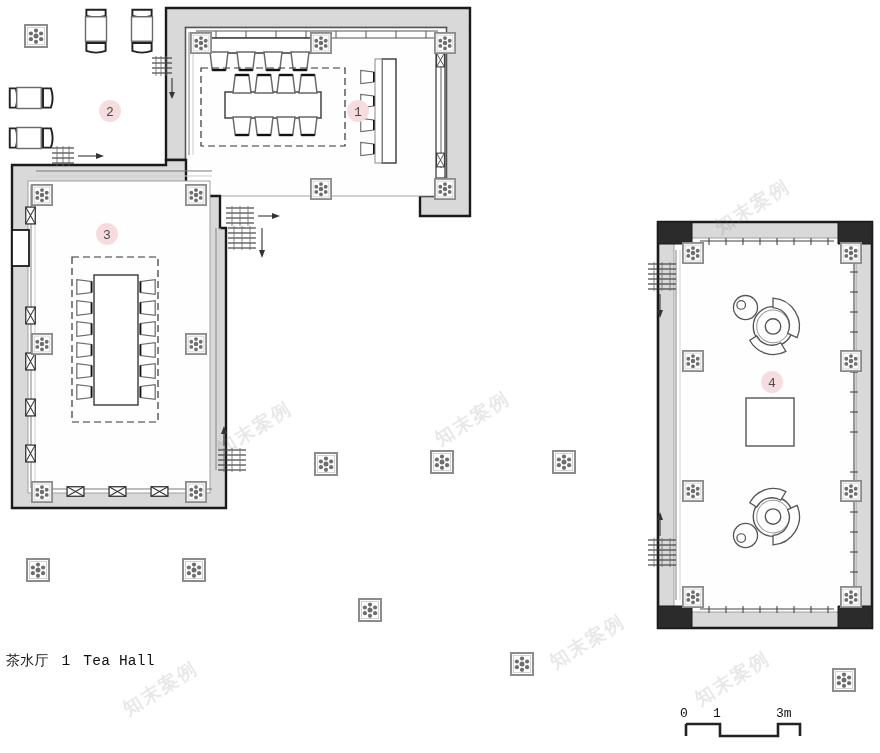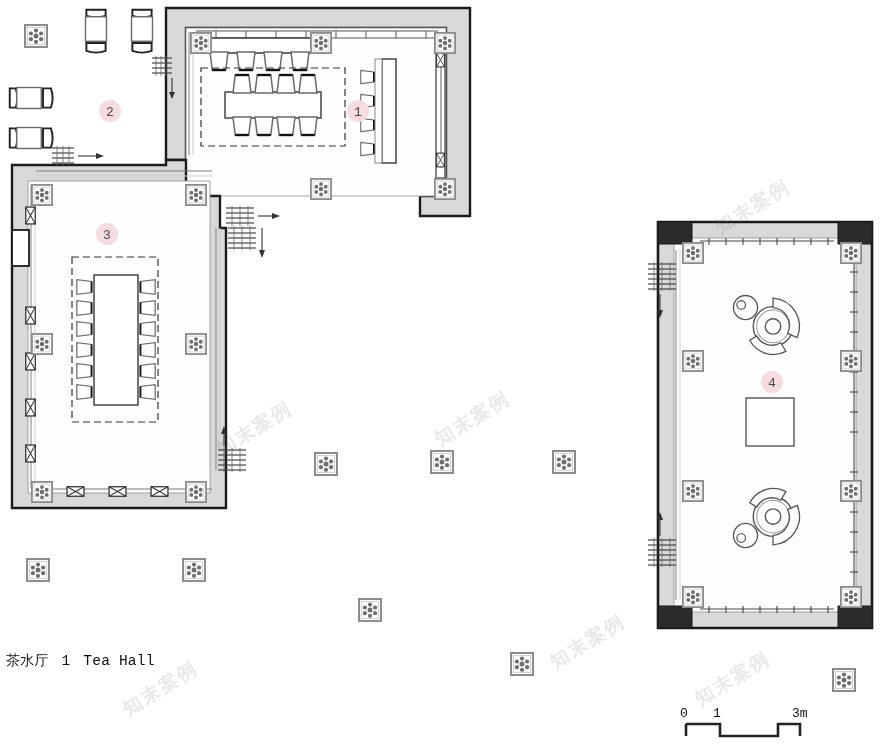--- a/index.html
+++ b/index.html
@@ -21,21 +21,21 @@
   #legend .legend-row{white-space:pre;}
   #legend .cn{font-family:"DejaVu Sans","Liberation Sans",sans-serif;font-size:14px;}
   #legend .num{margin:0 4px;}
 
   
   #scalebar{position:absolute;left:680px;top:706px;width:140px;height:40px;}
   #scalebar .sb-labels{position:relative;height:16px;font-size:13px;color:#111;}
   #scalebar .sb-labels span{position:absolute;top:0;}
   #sb-0{left:0px;}
   #sb-1{left:33px;}
-  #sb-3{left:112px;}
+  #sb-3{left:96px;}
 
   
   .wm{
     position:absolute;color:rgba(120,120,120,0.17);
     font-family:"DejaVu Sans","Liberation Sans",sans-serif;
     font-size:19px;font-weight:700;letter-spacing:2px;
     transform:rotate(-32deg);transform-origin:left top;
     user-select:none;pointer-events:none;white-space:nowrap;
   }
 </style>

